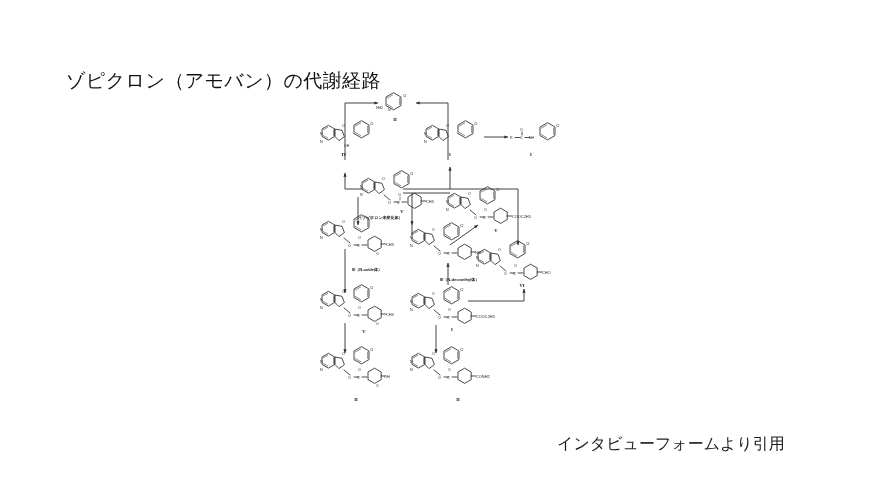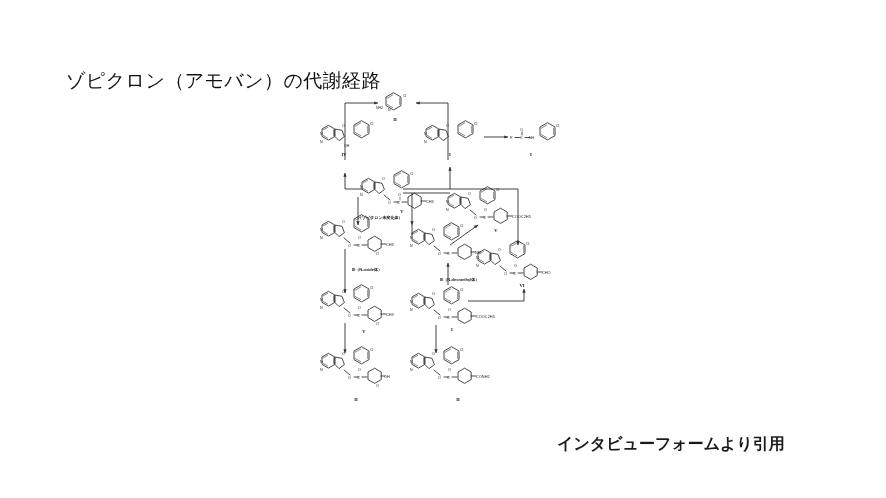--- a/index.html
+++ b/index.html
@@ -29,21 +29,21 @@
     color: #111111;
     margin-top: 24px;
   }
 
   
   .slide-caption {
     position: absolute;
     left: 557px;
     top: 434px;
     font-size: 16px;
-    font-weight: bold;
+    font-weight: normal;
     white-space: nowrap;
     color: #1a1a1a;
   }
 
   
   .diagram-figure {
     position: absolute;
     left: 300px;
     top: 85px;
     width: 300px;

